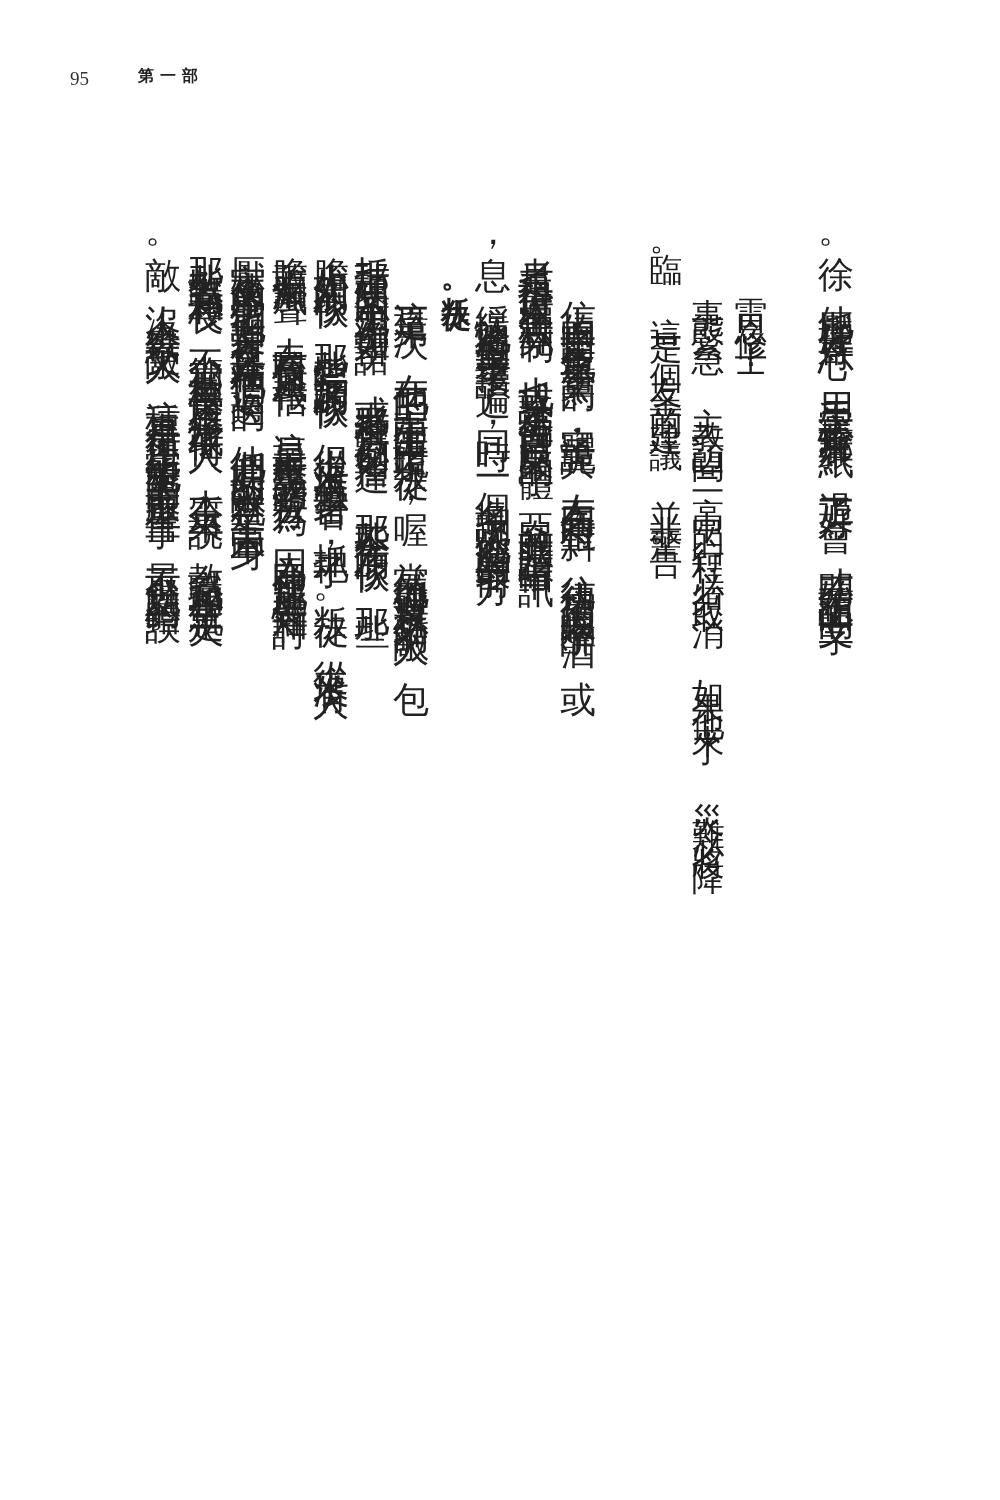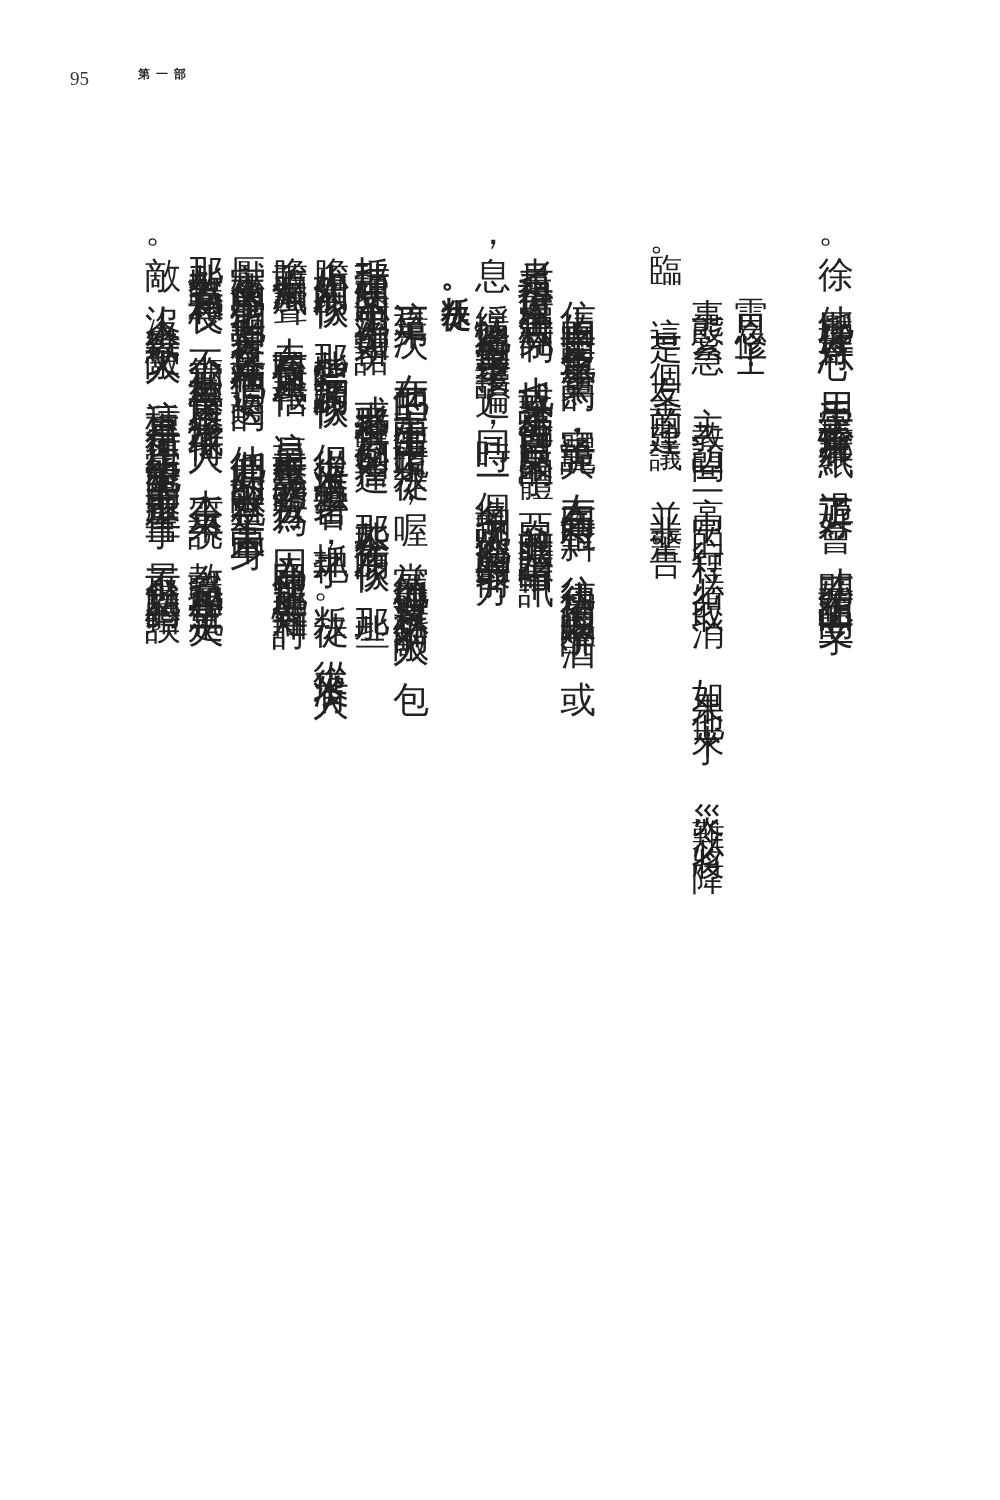--- a/index.html
+++ b/index.html
@@ -2,21 +2,21 @@
 <html><head>
 <meta charset="utf-8">
 <style>
   html, body { margin: 0; padding: 0; }
   body {
     width: 1000px; height: 1500px; background: #ffffff; position: relative; overflow: hidden;
     font-family: "DejaVu Serif", "Liberation Serif", serif; color: #222;
   }
   .header { position: absolute; top: 68px; left: 0; width: 1000px; height: 40px; }
   .page-number { position: absolute; left: 70px; top: 0; font-size: 19px; font-family: "Liberation Serif", serif; color: #333; }
-  .part-title { position: absolute; left: 138px; top: -2px; font-size: 12px; font-weight: bold; letter-spacing: 6px; color: #222; }
+  .part-title { position: absolute; left: 138px; top: -2px; font-size: 16px; font-weight: bold; letter-spacing: 6px; color: #222; }
   .col {
     position: absolute; writing-mode: vertical-rl; text-orientation: upright;
     font-size: 36px; line-height: 40px; letter-spacing: 6.4px; white-space: nowrap;
     width: 40px;
   }
   .hand { font-family: "DejaVu Sans", sans-serif; font-size: 33px; letter-spacing: 15px; color: #1d1d1d; font-weight: 300; }
   .heading { font-family: "DejaVu Sans", sans-serif; font-weight: bold; font-size: 30px; letter-spacing: 4px; }
 </style>
 </head>
 <body>

